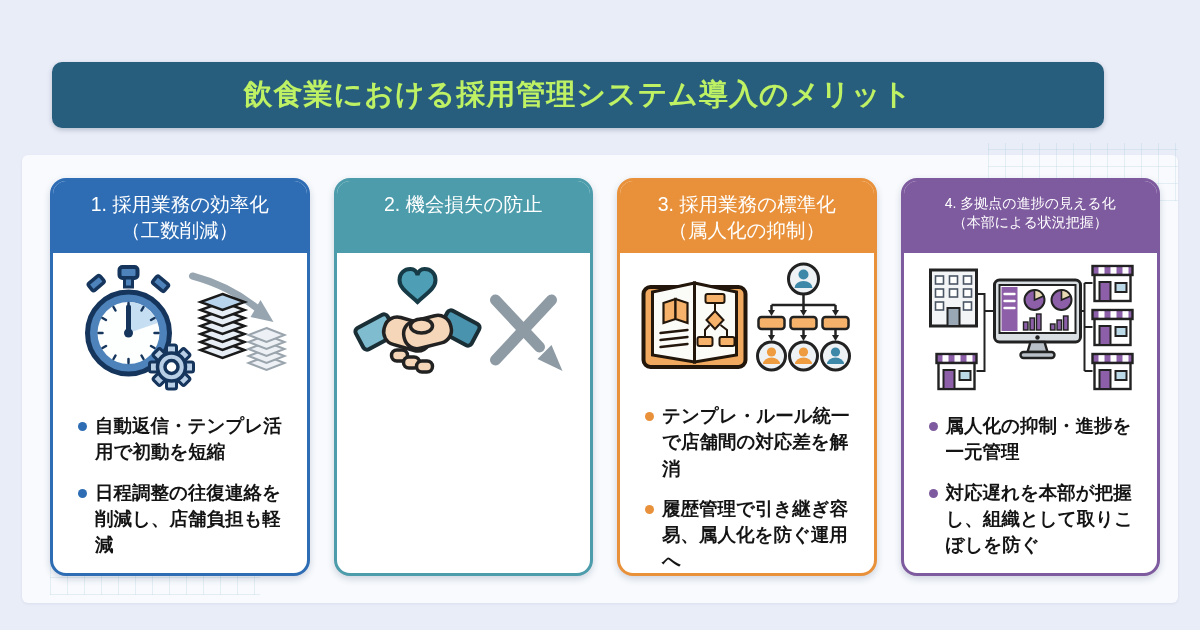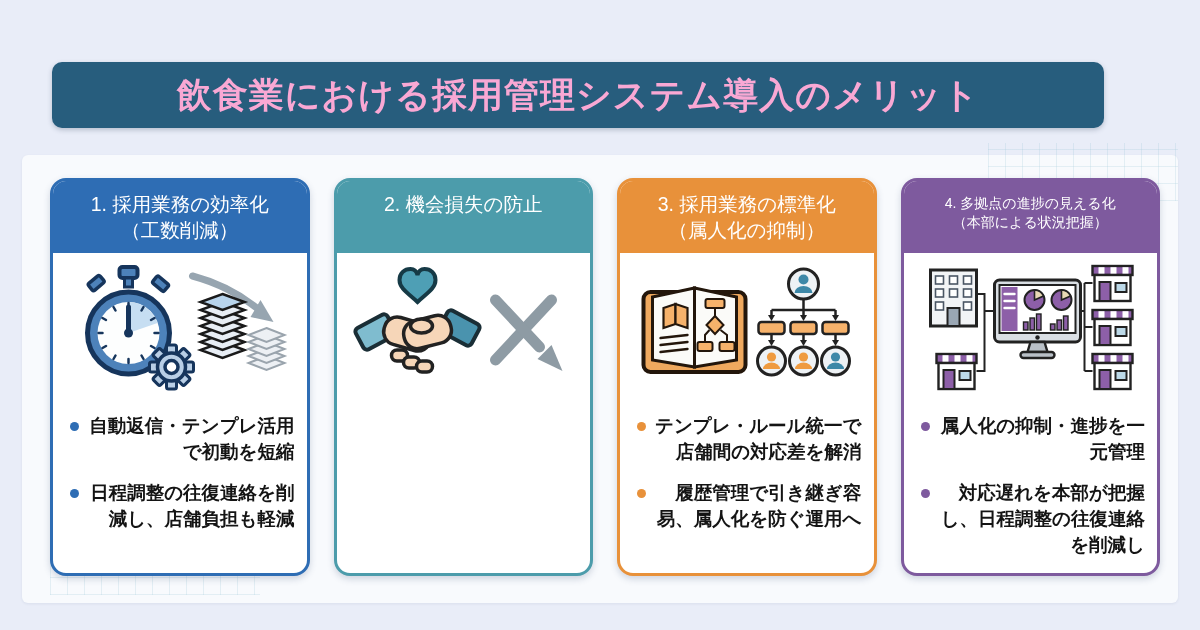--- a/index.html
+++ b/index.html
@@ -6,21 +6,21 @@
   html,body { width:1200px; height:630px; overflow:hidden; }
   body { font-family:"Liberation Sans","DejaVu Sans",sans-serif; }
   .page { position:relative; width:1200px; height:630px; background:#e9edf8; }
 
   .title-bar {
     position:absolute; left:52px; top:62px; width:1052px; height:66px;
     background:#275d7d; border-radius:10px;
     display:flex; align-items:center; justify-content:center;
     box-shadow:0 2px 5px rgba(30,50,80,.25);
   }
-  .title-bar h1 { color:#f9a8d4; font-size:35px; font-weight:bold; letter-spacing:1px; }
+  .title-bar h1 { color:#bef264; font-size:29px; font-weight:bold; letter-spacing:1px; }
 
   .panel {
     position:absolute; left:22px; top:155px; width:1156px; height:448px;
     background:#f8fafd; border-radius:6px;
     box-shadow:0 1px 3px rgba(40,60,100,.08);
   }
   .grid-deco { position:absolute; pointer-events:none; opacity:.8;
     background:
       repeating-linear-gradient(0deg, rgba(130,185,205,.22) 0 1px, transparent 1px 17px),
       repeating-linear-gradient(90deg, rgba(130,185,205,.22) 0 1px, transparent 1px 17px);
@@ -36,21 +36,21 @@
     display:flex; flex-direction:column; overflow:hidden;
   }
   .card-header {
     background:var(--accent); color:#ffffff; text-align:center;
     padding:11px 4px 9px; min-height:72px;
     font-weight:normal; font-size:19.5px; line-height:1.33;
   }
   .card--purple .card-header { font-size:14px; padding-top:13px; }
   .card-icon { height:150px; display:flex; align-items:center; justify-content:center; }
   .card-icon svg { display:block; }
-  .bullets { list-style:none; padding:10px 12px 0 16px;text-align:right; }
+  .bullets { list-style:none; padding:10px 12px 0 24px; }
   .bullets li {
     position:relative; padding-left:18px; margin-bottom:14px;
     font-weight:bold; font-size:18.5px; line-height:1.42; color:#141414;
   }
   .bullets li::before {
     content:""; position:absolute; left:1px; top:9px;
     width:9px; height:9px; border-radius:50%; background:var(--accent);
   }
   .card--blue   { --accent:#2e6db4; }
   .card--teal   { --accent:#4c9cab; }
@@ -322,18 +322,18 @@
             <rect x="26" y="72" width="34" height="6" rx="3" fill="#b9c0c7" stroke="#222222" stroke-width="2.4"></rect>
           </g>
 
           <use href="#store4" transform="translate(170,8)"></use>
           <use href="#store4" transform="translate(170,52)"></use>
           <use href="#store4" transform="translate(170,96)"></use>
         </svg>
       </div>
       <ul class="bullets">
         <li>属人化の抑制・進捗を一元管理</li>
-        <li>対応遅れを本部が把握し、日程調整の往復連絡を削減し</li>
+        <li>対応遅れを本部が把握し、組織として取りこぼしを防ぐ</li>
       </ul>
     </div>
 
   </div>
 </div>
 
 </body></html>

